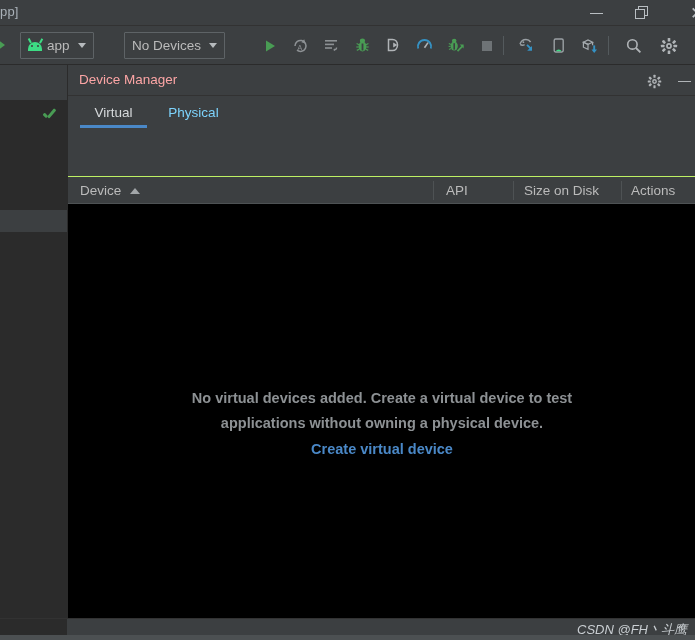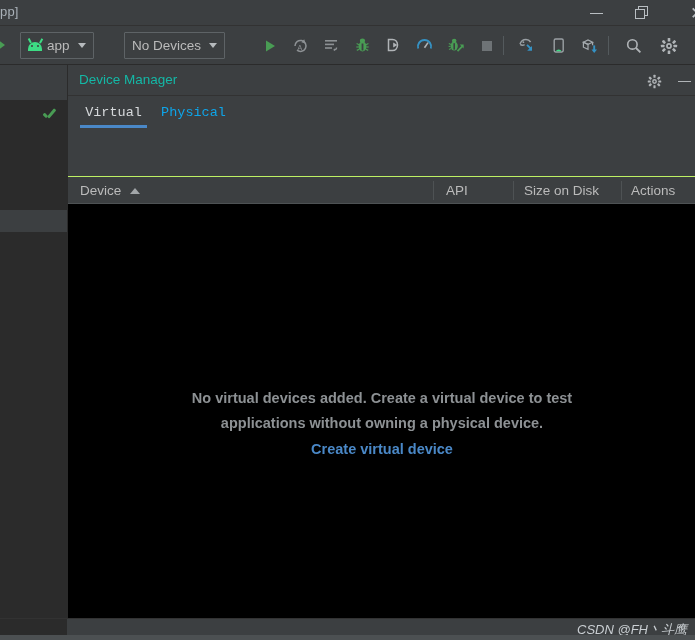--- a/index.html
+++ b/index.html
@@ -125,38 +125,38 @@
     position:absolute; left:67px; top:65px; width:628px; height:553px;
     background:#3c3f41;
     border-left:1px solid #2b2b2b;
   }
   .dm-header{
     position:absolute; left:0; top:0; width:628px; height:31px;
     border-bottom:1px solid #323232;
   }
   .dm-title{
     position:absolute; left:11px; top:7px;
-    font-size:13.5px; color:#14b8a6; white-space:nowrap;
+    font-size:13.5px; color:#fca5a5; white-space:nowrap;
   }
   .dm-hdr-icon{
     position:absolute; top:4px; width:24px; height:24px;
     display:flex; align-items:center; justify-content:center;
   }
   .dm-gear{ left:574px; }
   .dm-min{ left:604px; }
   .dm-min .bar{ width:13px;height:1px;background:#b0b4b7;display:block; }
 
   
   .dm-tabs{
-    position:absolute; left:0; top:31px; width:628px; height:32px;font-family:Liberation Mono, monospace;
+    position:absolute; left:0; top:31px; width:628px; height:32px;
   }
   .dm-tab{
     position:absolute; top:0; height:32px;
     display:flex; align-items:center; justify-content:center;
-    font-size:13.5px; color:#0ea5e9; white-space:nowrap;
+    font-size:13.5px; color:#7dd3fc; white-space:nowrap;
     padding:0 9px;
   }
   .dm-tab.active{ color:#d6d9db; }
   .dm-tab-virtual{ left:12px; width:67px; }
   .dm-tab-physical{ left:88px; width:75px; }
   .tab-underline{
     position:absolute; left:12px; top:29px; width:67px; height:3px;
     background:#4a88c7;
   }
 

